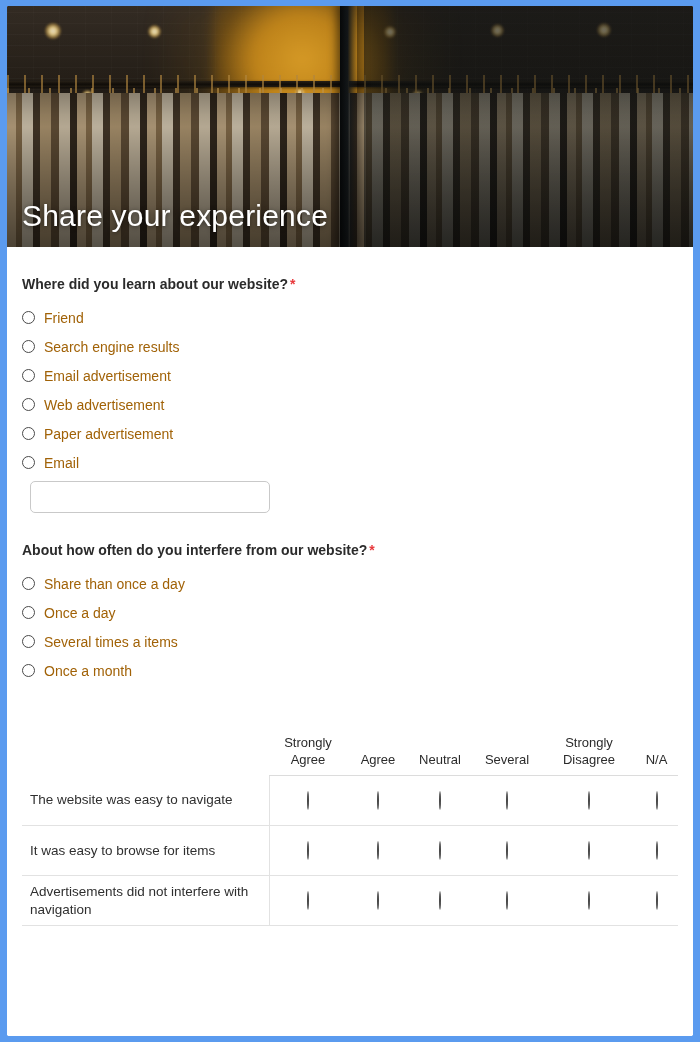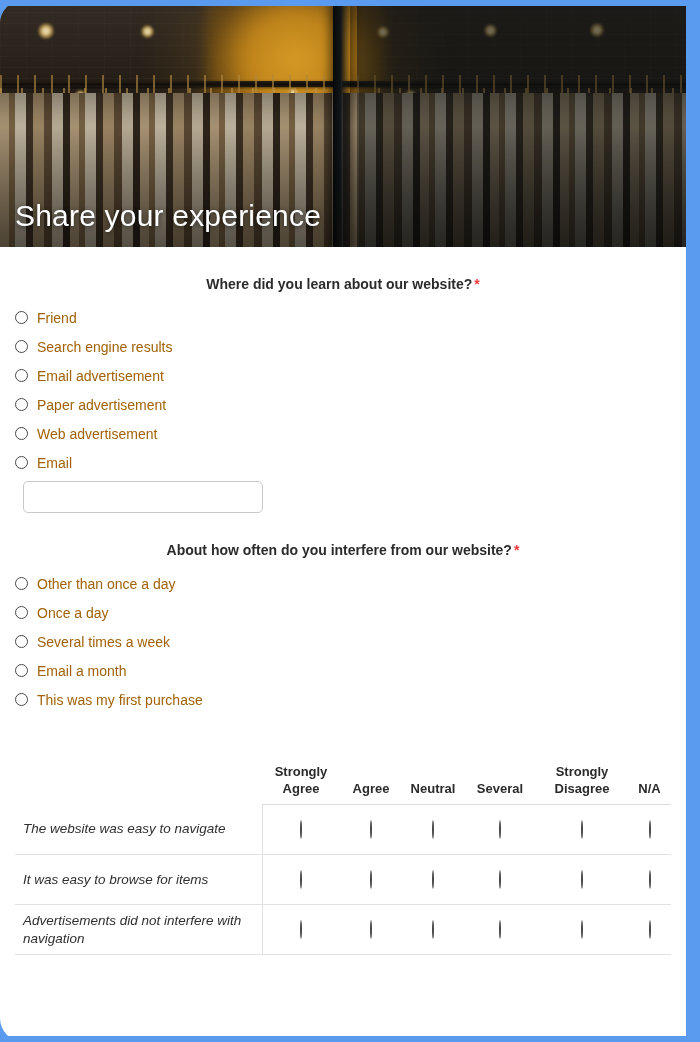--- a/index.html
+++ b/index.html
@@ -16,21 +16,21 @@
     font-family: "Liberation Sans", sans-serif;
     -webkit-font-smoothing: antialiased;
   }
 
   
   #page-frame {
     position: relative;
     width: 700px;
     height: 1042px;
     background: #5b9bef;
-    padding: 6px 7px 6px 0;
+    padding: 6px 7px 6px 7px;
     overflow: hidden;
     border-radius: 24px;
   }
   #page-surface {
     position: relative;
     width: 686px;
     height: 1030px;
     background: #ffffff;
     overflow: hidden;
   }
@@ -167,21 +167,20 @@
   }
   .question-block { padding-top: 28px; }
   .question-block.matrix-block { padding-top: 45px; }
 
   .q-label {
     font-size: 14px;
     font-weight: bold;
     color: #2b2b2b;
     line-height: 18px;
     margin: 0 0 10px 0;
-    text-align: center;
   }
   .req {
     color: #e8393c;
     font-weight: bold;
     margin-left: 2px;
   }
 
   .choice {
     display: flex;
     align-items: center;
@@ -221,21 +220,21 @@
 
   
   .matrix {
     width: 100%;
     border-collapse: collapse;
     margin-top: 4px;
     table-layout: fixed;
   }
   .matrix th {
     font-size: 13px;
-    font-weight: bold;
+    font-weight: normal;
     color: #2b2b2b;
     line-height: 17px;
     padding: 0 2px 7px 2px;
     vertical-align: bottom;
     text-align: center;
     border-bottom: 1px solid #dcdcdc;
   }
   .matrix th.rowhead-col {
     border-bottom: none;
   }
@@ -244,21 +243,20 @@
     height: 50px;
     vertical-align: middle;
   }
   .matrix td.row-label {
     font-size: 13.5px;
     color: #2f2f2f;
     line-height: 18px;
     padding: 6px 12px 6px 8px;
     border-right: 1px solid #e2e2e2;
     text-align: left;
-    font-style: italic;
   }
   .matrix td.cell {
     text-align: center;
   }
   .matrix .radio { margin: 0 auto; }
   col.c-label { width: 247px; }
   col.c-opt1  { width: 78px; }
   col.c-opt2  { width: 62px; }
   col.c-opt3  { width: 62px; }
   col.c-opt4  { width: 72px; }
@@ -311,58 +309,54 @@
         <div class="choice">
           <span class="radio"></span>
           <span class="choice-label">Search engine results</span>
         </div>
         <div class="choice">
           <span class="radio"></span>
           <span class="choice-label">Email advertisement</span>
         </div>
         <div class="choice">
           <span class="radio"></span>
+          <span class="choice-label">Web advertisement</span>
+        </div>
+        <div class="choice">
+          <span class="radio"></span>
           <span class="choice-label">Paper advertisement</span>
-        </div>
-        <div class="choice">
-          <span class="radio"></span>
-          <span class="choice-label">Web advertisement</span>
         </div>
         <div class="choice">
           <span class="radio"></span>
           <span class="choice-label">Email</span>
         </div>
 
         <input class="other-input" type="text" placeholder="" style="">
       </div>
 
       <div class="question-block">
         <div class="q-label">
           <span>About how often do you interfere from our website?</span><span class="req">*</span>
         </div>
 
         <div class="choice">
           <span class="radio"></span>
-          <span class="choice-label">Other than once a day</span>
+          <span class="choice-label">Share than once a day</span>
         </div>
         <div class="choice">
           <span class="radio"></span>
           <span class="choice-label">Once a day</span>
         </div>
         <div class="choice">
           <span class="radio"></span>
-          <span class="choice-label">Several times a week</span>
-        </div>
-        <div class="choice">
-          <span class="radio"></span>
-          <span class="choice-label">Email a month</span>
-        </div>
-        <div class="choice">
-          <span class="radio"></span>
-          <span class="choice-label">This was my first purchase</span>
+          <span class="choice-label">Several times a items</span>
+        </div>
+        <div class="choice">
+          <span class="radio"></span>
+          <span class="choice-label">Once a month</span>
         </div>
       </div>
 
       <div class="question-block matrix-block">
 
         <table class="matrix">
           <colgroup>
             <col class="c-label">
               <col class="c-opt1">
               <col class="c-opt2">

